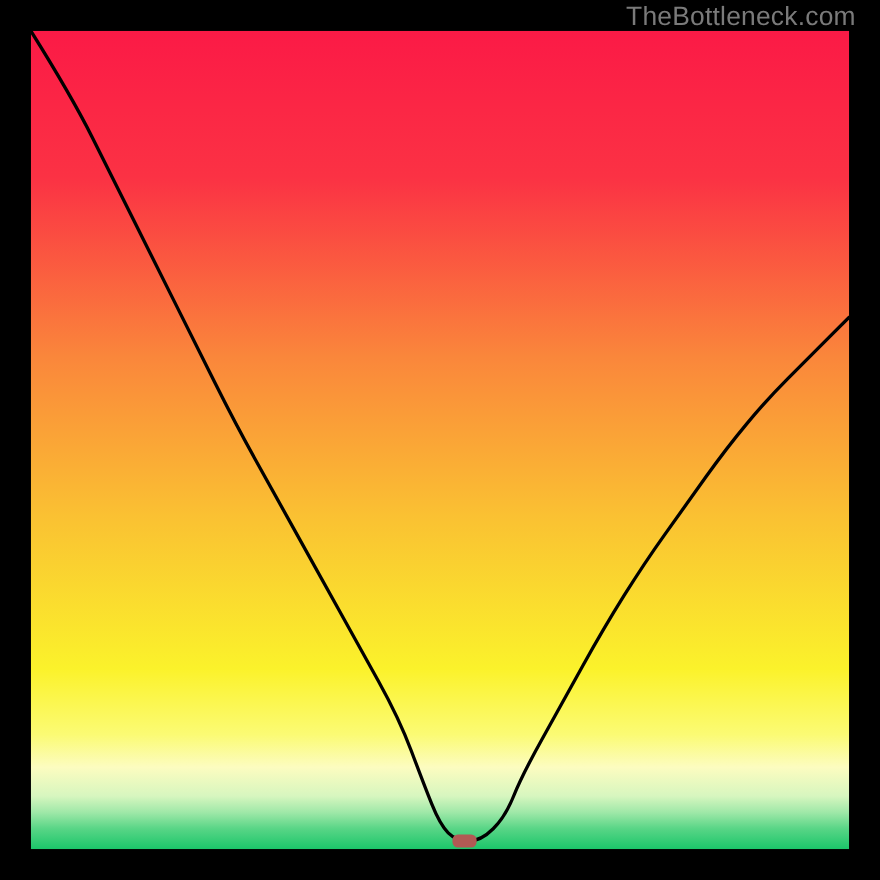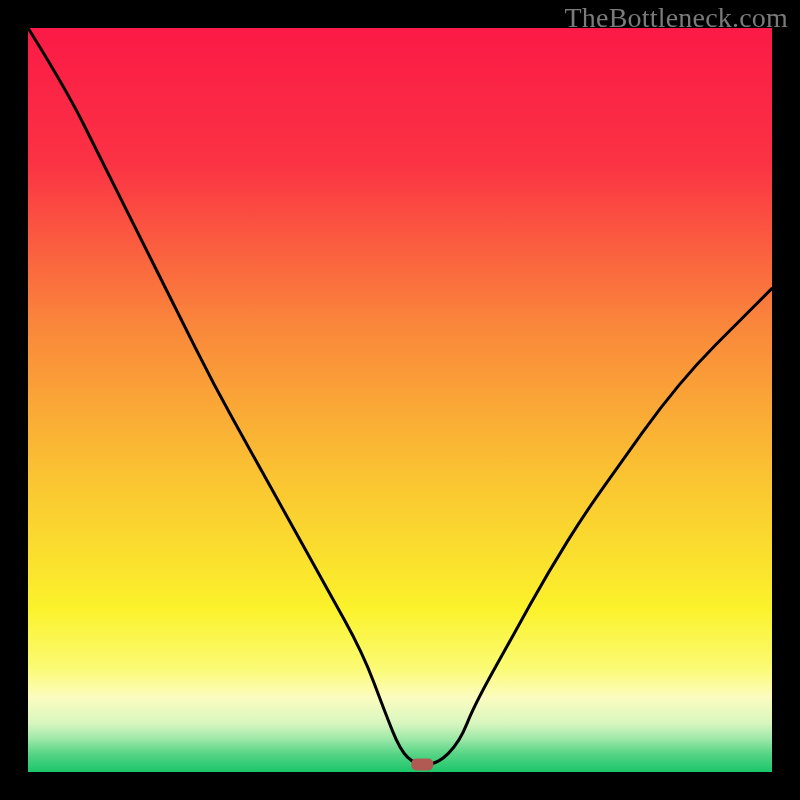--- a/index.html
+++ b/index.html
@@ -13,26 +13,25 @@
   }
   .frame {
     position: relative;
     width: 800px;
     height: 800px;
     background: #000;
   }
   .watermark {
     position: absolute;
     top: 2px;
-    right: 12px;
+    right: 22px;
     color: #7a7a7a;
-    font-size: 28px;
+    font-size: 24px;
     letter-spacing: 0.2px;
     user-select: none;
-    font-family: Liberation Serif, serif;
   }
   .plot {
     position: absolute;
     left: 28px;
     top: 28px;
     width: 744px;
     height: 744px;
   }
   svg {
     display: block;

